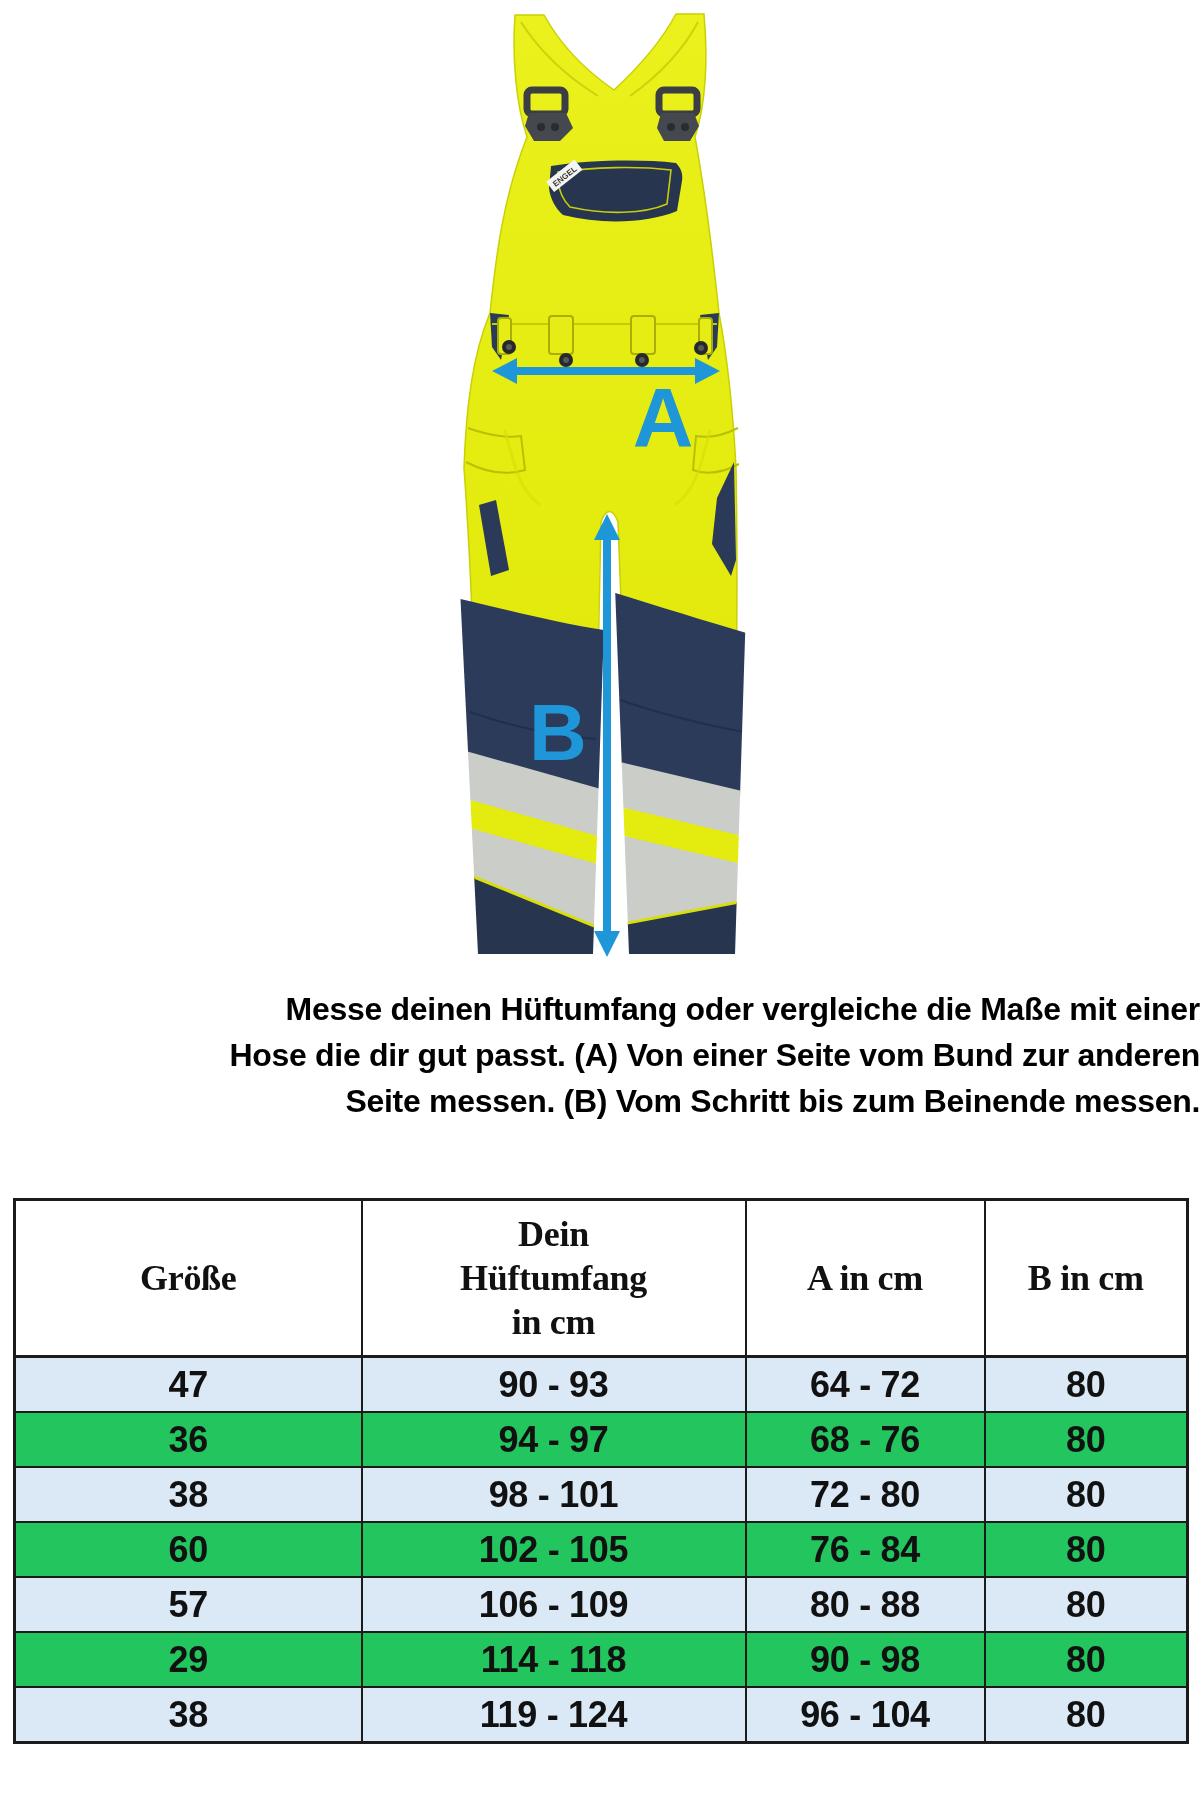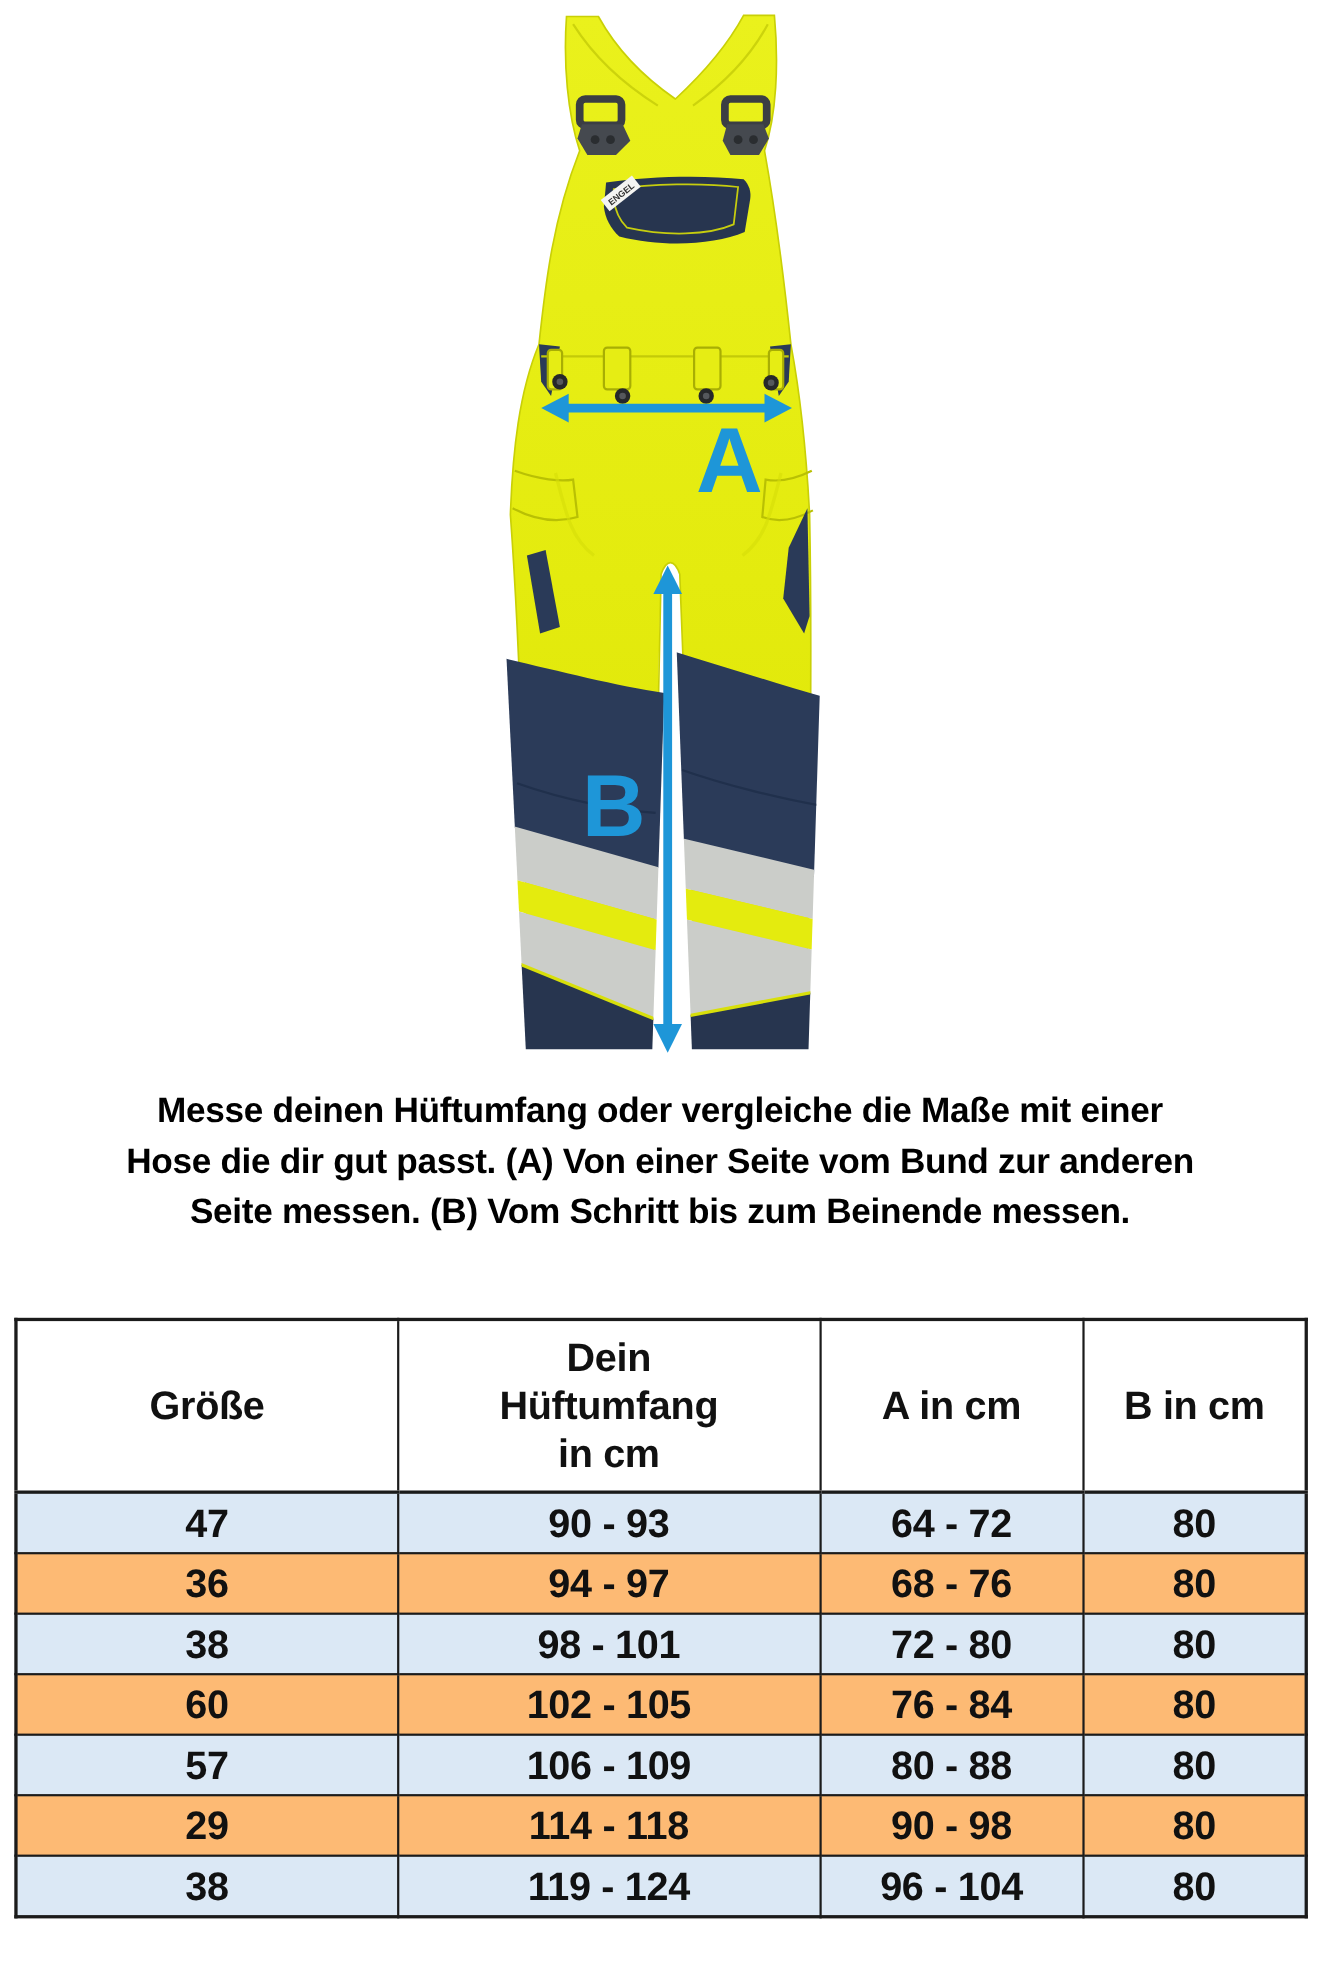--- a/index.html
+++ b/index.html
@@ -1,33 +1,33 @@
 <!DOCTYPE html>
 <html><head>
 <meta charset="utf-8">
 <style>
   html,body{margin:0;padding:0;background:#fff;}
   .page{position:relative;width:1200px;height:1800px;background:#ffffff;overflow:hidden;
         font-family:"Liberation Sans","DejaVu Sans",sans-serif;color:#000;}
   .figure-wrap{position:absolute;left:0;top:0;width:1200px;height:965px;}
-  .instructions{position:absolute;left:0;top:986px;width:1200px;text-align:center;
+  .instructions{position:absolute;left:0;top:986px;width:1200px;text-align:right;
                 font-weight:bold;font-size:32px;line-height:46px;letter-spacing:-0.3px;color:#000;}
   .size-table{position:absolute;left:13px;top:1198px;width:1173px;border-collapse:collapse;
               table-layout:fixed;text-align:center;color:#111;}
   .size-table col.c1{width:347px}
   .size-table col.c2{width:384px}
   .size-table col.c3{width:239px}
   .size-table col.c4{width:203px}
   .size-table,.size-table th,.size-table td{border:2px solid #1b1b1b;}
   .size-table{border:3px solid #1b1b1b;}
   .size-table thead th{height:152px;vertical-align:middle;font-size:36px;font-weight:bold;
-                       border-bottom:3px solid #1b1b1b;background:#fff;letter-spacing:-0.3px;}
+                       border-bottom:3px solid #1b1b1b;background:#fff;letter-spacing:-0.3px;font-family:Liberation Serif, serif;}
   .size-table thead .hdr-line{line-height:44px;}
   .size-table tbody td{height:51px;font-size:36px;font-weight:bold;vertical-align:middle;
-                       background:#fdba74;letter-spacing:-0.3px;}
+                       background:#22c55e;letter-spacing:-0.3px;}
   .size-table tbody tr:nth-child(odd) td{background:#dbe8f5;}
 </style>
 </head>
 <body>
 
 <div class="page">
 
   <div class="figure-wrap">
   <svg width="1200" height="965" viewBox="0 0 1200 965">
     <defs>

